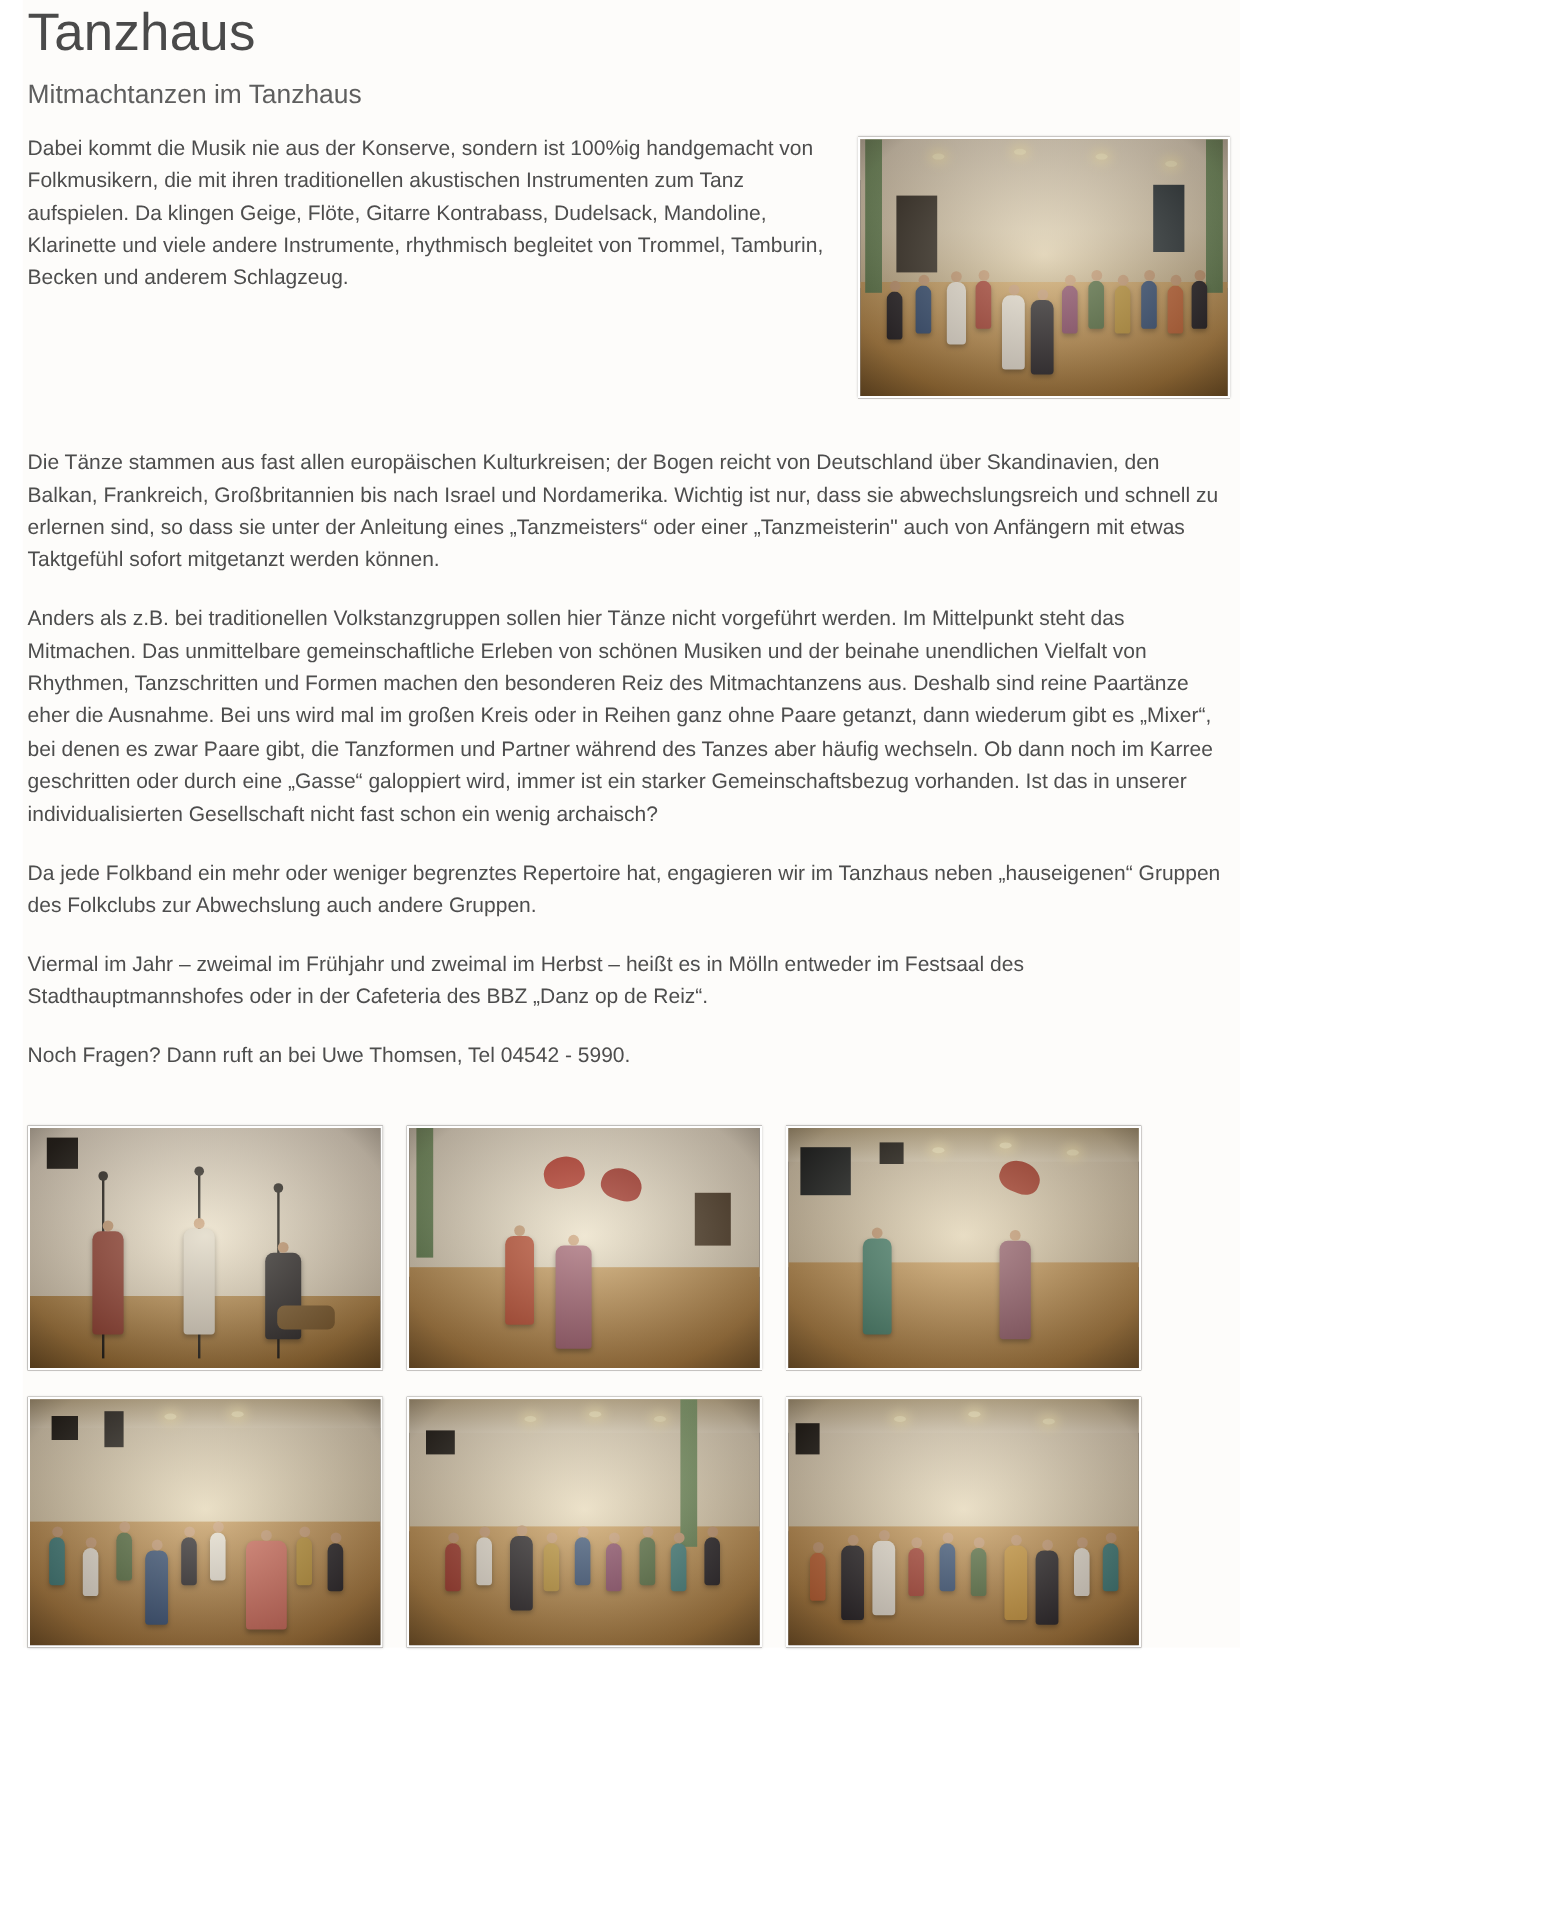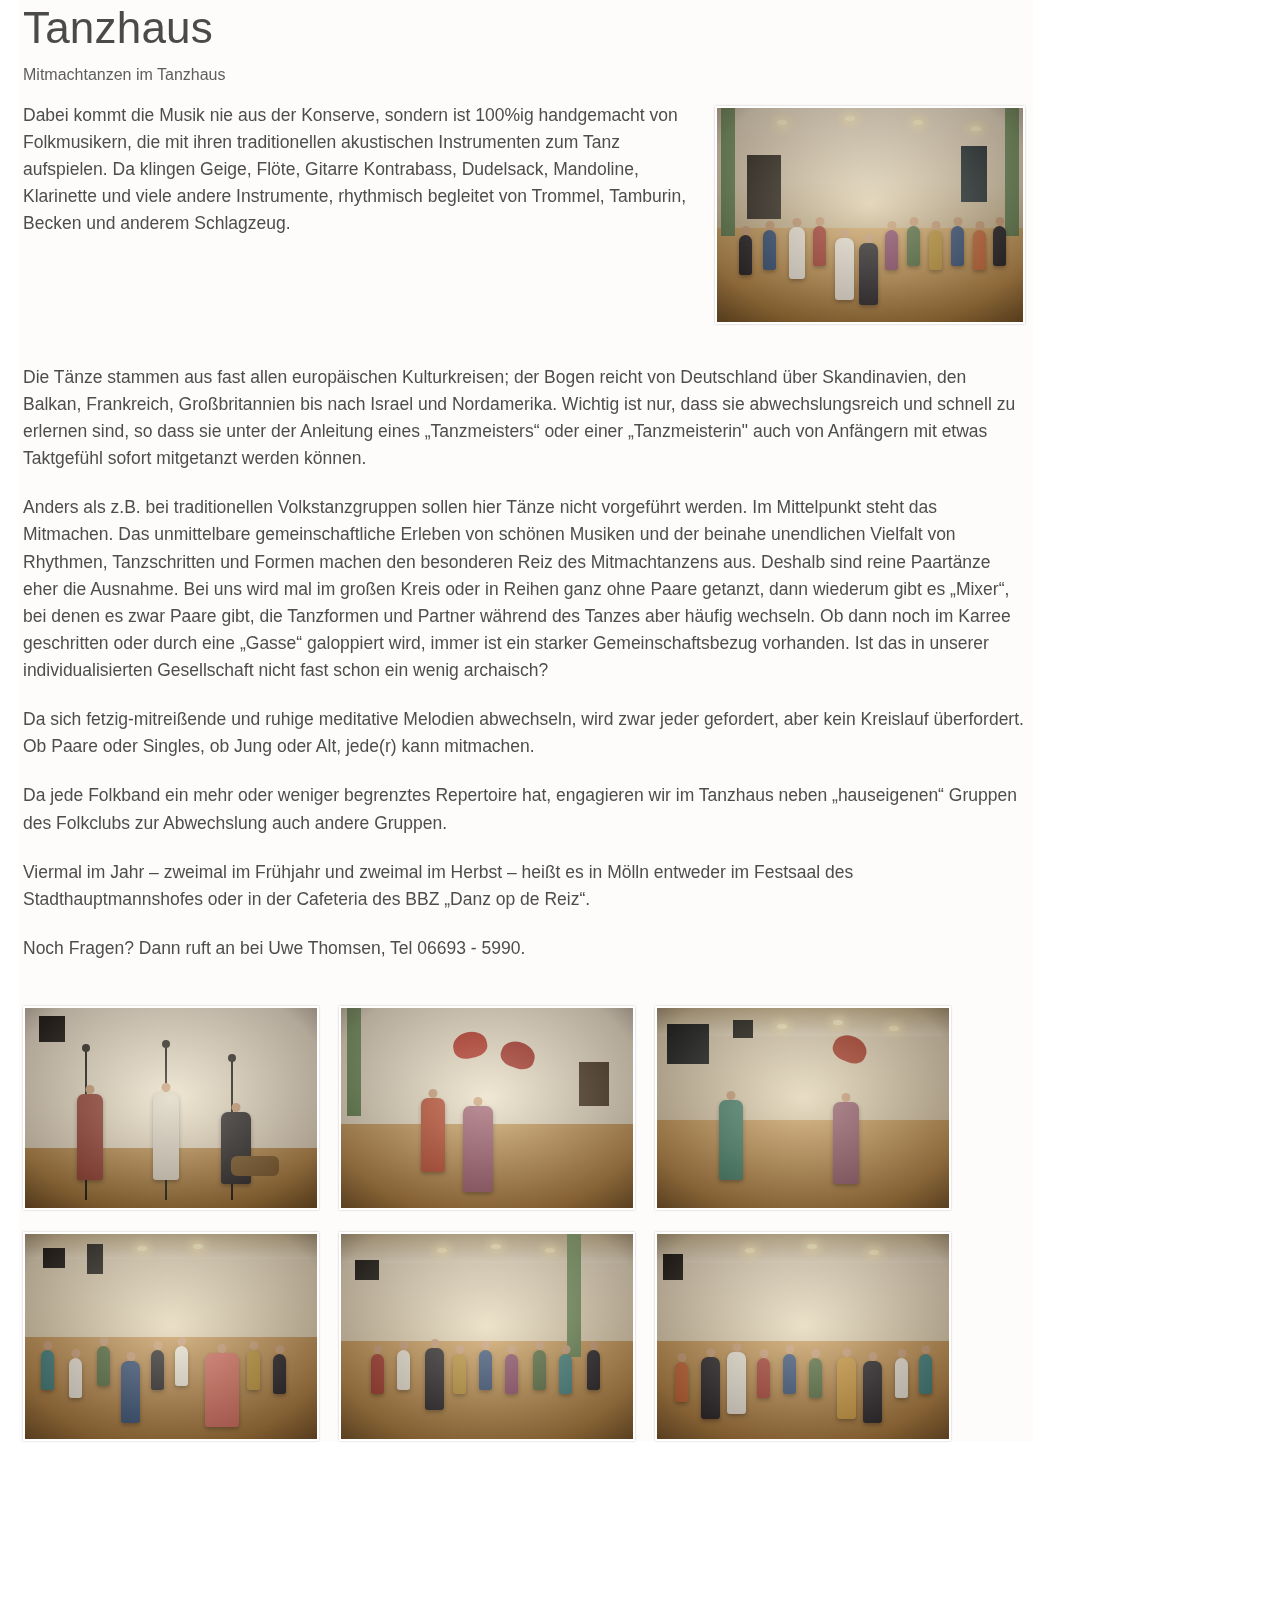--- a/index.html
+++ b/index.html
@@ -29,21 +29,21 @@
   h1.title {
     font-size: 44px;
     font-weight: 400;
     color: #4a4a4a;
     margin: 0;
     padding: 0 0 0 4px;
     line-height: 1.25;
     letter-spacing: 0.2px;
   }
   h2.subtitle {
-    font-size: 16px;
+    font-size: 22px;
     font-weight: 400;
     color: #5e5e5e;
     margin: 10px 0 16px 4px;
     line-height: 1.3;
   }
   p.para {
     font-size: 17.5px;
     line-height: 1.55;
     color: #4d4d4d;
     margin: 0 0 22px 4px;
@@ -230,24 +230,23 @@
           <div class="figure k sm" style="left:276px; bottom:26%;"></div>
           <div class="vig"></div>
         </div>
       </div>
     </div>
 
     <div class="gap-after-intro"></div>
 
     <p class="para">Die Tänze stammen aus fast allen europäischen Kulturkreisen; der Bogen reicht von Deutschland über Skandinavien, den Balkan, Frankreich, Großbritannien bis nach Israel und Nordamerika. Wichtig ist nur, dass sie abwechslungsreich und schnell zu erlernen sind, so dass sie unter der Anleitung eines „Tanzmeisters“ oder einer „Tanzmeisterin" auch von Anfängern mit etwas Taktgefühl sofort mitgetanzt werden können.</p>
     <p class="para">Anders als z.B. bei traditionellen Volkstanzgruppen sollen hier Tänze nicht vorgeführt werden. Im Mittelpunkt steht das Mitmachen. Das unmittelbare gemeinschaftliche Erleben von schönen Musiken und der beinahe unendlichen Vielfalt von Rhythmen, Tanzschritten und Formen machen den besonderen Reiz des Mitmachtanzens aus. Deshalb sind reine Paartänze eher die Ausnahme. Bei uns wird mal im großen Kreis oder in Reihen ganz ohne Paare getanzt, dann wiederum gibt es „Mixer“, bei denen es zwar Paare gibt, die Tanzformen und Partner während des Tanzes aber häufig wechseln. Ob dann noch im Karree geschritten oder durch eine „Gasse“ galoppiert wird, immer ist ein starker Gemeinschaftsbezug vorhanden. Ist das in unserer individualisierten Gesellschaft nicht fast schon ein wenig archaisch?</p>
-    <p class="para">Da sich fetzig-mitreißende und ruhige meditative Melodien abwechseln, wird zwar jeder gefordert, aber kein Kreislauf überfordert. Ob Paare oder Singles, ob Jung oder Alt, jede(r) kann mitmachen.</p>
     <p class="para">Da jede Folkband ein mehr oder weniger begrenztes Repertoire hat, engagieren wir im Tanzhaus neben „hauseigenen“ Gruppen des Folkclubs zur Abwechslung auch andere Gruppen.</p>
     <p class="para">Viermal im Jahr – zweimal im Frühjahr und zweimal im Herbst – heißt es in Mölln entweder im Festsaal des Stadthauptmannshofes oder in der Cafeteria des BBZ „Danz op de Reiz“.</p>
-    <p class="para">Noch Fragen? Dann ruft an bei Uwe Thomsen, Tel 06693 - 5990.</p>
+    <p class="para">Noch Fragen? Dann ruft an bei Uwe Thomsen, Tel 04542 - 5990.</p>
 
     <div class="gallery">
 
       <div class="thumb">
         <div class="ph">
           <div class="wall" style="height:72%; background:linear-gradient(#efe7d9,#e2d8c5);"></div>
           <div class="floor" style="height:30%; background:linear-gradient(#b98f55,#9a7038);"></div>
           <div class="dark-door" style="left:14px; top:8px; width:26px; height:26px; background:#1e1e1e;"></div>
           <div class="mic" style="left:60px; top:42px; height:150px;"></div>
           <div class="mic" style="left:140px; top:38px; height:154px;"></div>

